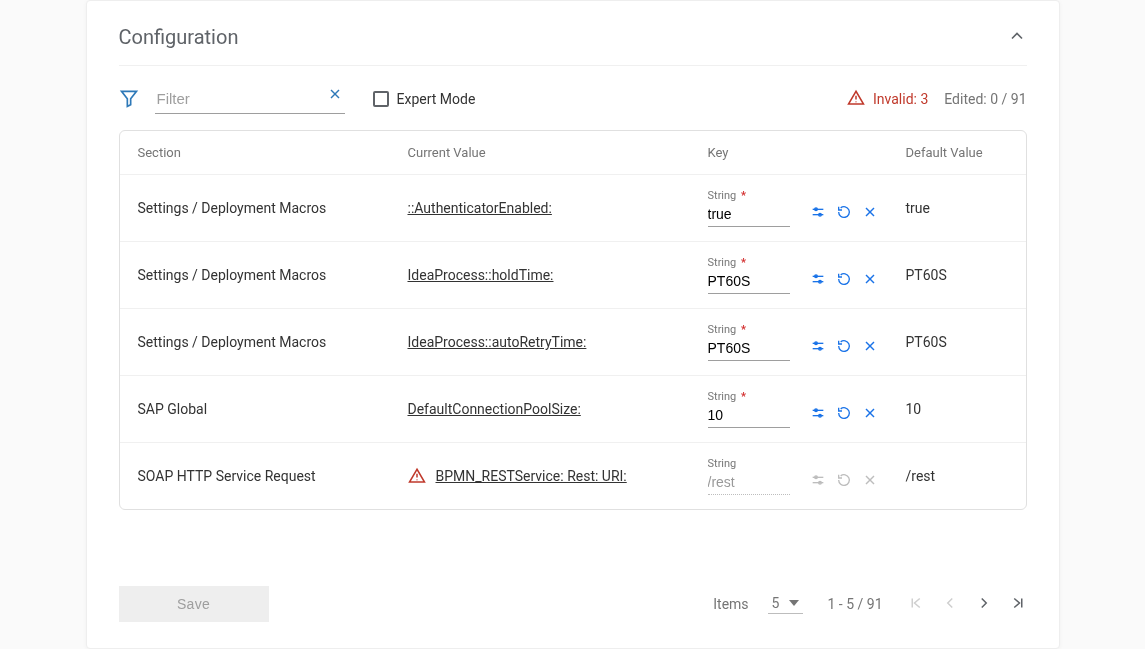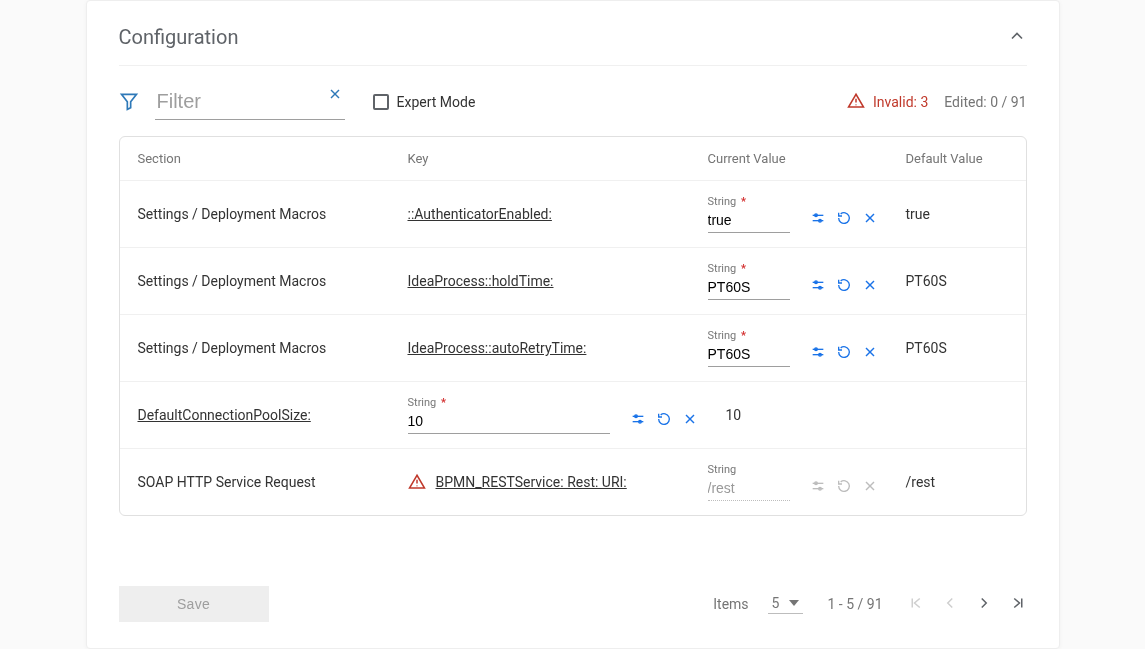--- a/index.html
+++ b/index.html
@@ -30,21 +30,21 @@
   .card-header { display:flex; align-items:center; justify-content:space-between; padding:24px 32px 16px;}
   .card-title { font-size:20px; color:var(--text-secondary); font-weight:400;}
   .chevron-up svg { width:20px; height:20px; stroke:var(--text-secondary); fill:none; stroke-width:2;}
   .divider { height:1px; background:var(--border-light); margin:0 32px 18px 32px;}
   
   .toolbar { display:flex; align-items:center; padding:0 32px 16px; gap:16px;}
   .filter-icon svg { width:20px; height:20px; stroke:var(--accent-blue); fill:none; stroke-width:2;}
   .filter-field { position:relative; width:190px;}
   .filter-input {
     width:100%; border:none; border-bottom:1px solid #9e9e9e; padding:6px 28px 6px 2px;
-    font-size:20px; outline:none; background:transparent; color:var(--text-primary);
+    font-size:15px; outline:none; background:transparent; color:var(--text-primary);
   }
   .filter-input::placeholder { color:#9e9e9e;}
   .filter-clear { position:absolute; right:2px; top:2px; cursor:pointer;}
   .filter-clear svg { width:16px; height:16px; stroke:var(--accent-blue); stroke-width:2; fill:none;}
   .expert { display:flex; align-items:flex-end; gap:8px; cursor:pointer; user-select:none; margin-left:12px;}
   .expert-box { width:16px; height:16px; border:2px solid #5f6368; border-radius:2px;}
   .expert-label { color:#333;}
   .spacer { flex:1;}
   .status { display:flex; align-items:center; gap:16px; color:var(--text-muted);}
   .invalid { display:flex; align-items:center; gap:8px; color:var(--danger);}
@@ -140,22 +140,22 @@
         </span>
         <span>Invalid: 3</span>
       </span>
       <span>Edited: 0 / 91</span>
     </div>
   </div>
 
   <div class="table">
     <div class="thead">
       <div>Section</div>
+      <div>Current Value</div>
       <div>Key</div>
-      <div>Current Value</div>
       <div style="padding-left:18px;">Default Value</div>
     </div>
     <div id="tbody">
   <div class="trow">
     <div class="section-cell">Settings / Deployment Macros</div>
     <div class="key-cell">
 
       <span class="key-text">::AuthenticatorEnabled:</span>
     </div>
     <div class="value-cell">
@@ -263,20 +263,21 @@
                     <line x1="6" y1="18" x2="18" y2="6"></line>
                   </svg>
           </span>
         </div>
       </div>
     </div>
     <div class="default-cell">PT60S</div>
   </div>
 
   <div class="trow">
+    <div class="section-cell">SAP Global</div>
     <div class="key-cell">
 
       <span class="key-text">DefaultConnectionPoolSize:</span>
     </div>
     <div class="value-cell">
       <div class="value-wrap">
         <div class="value-field">
           <span class="value-type">String<span class="req"> *</span></span>
           <input class="value-input" value="10" style="">
         </div>

